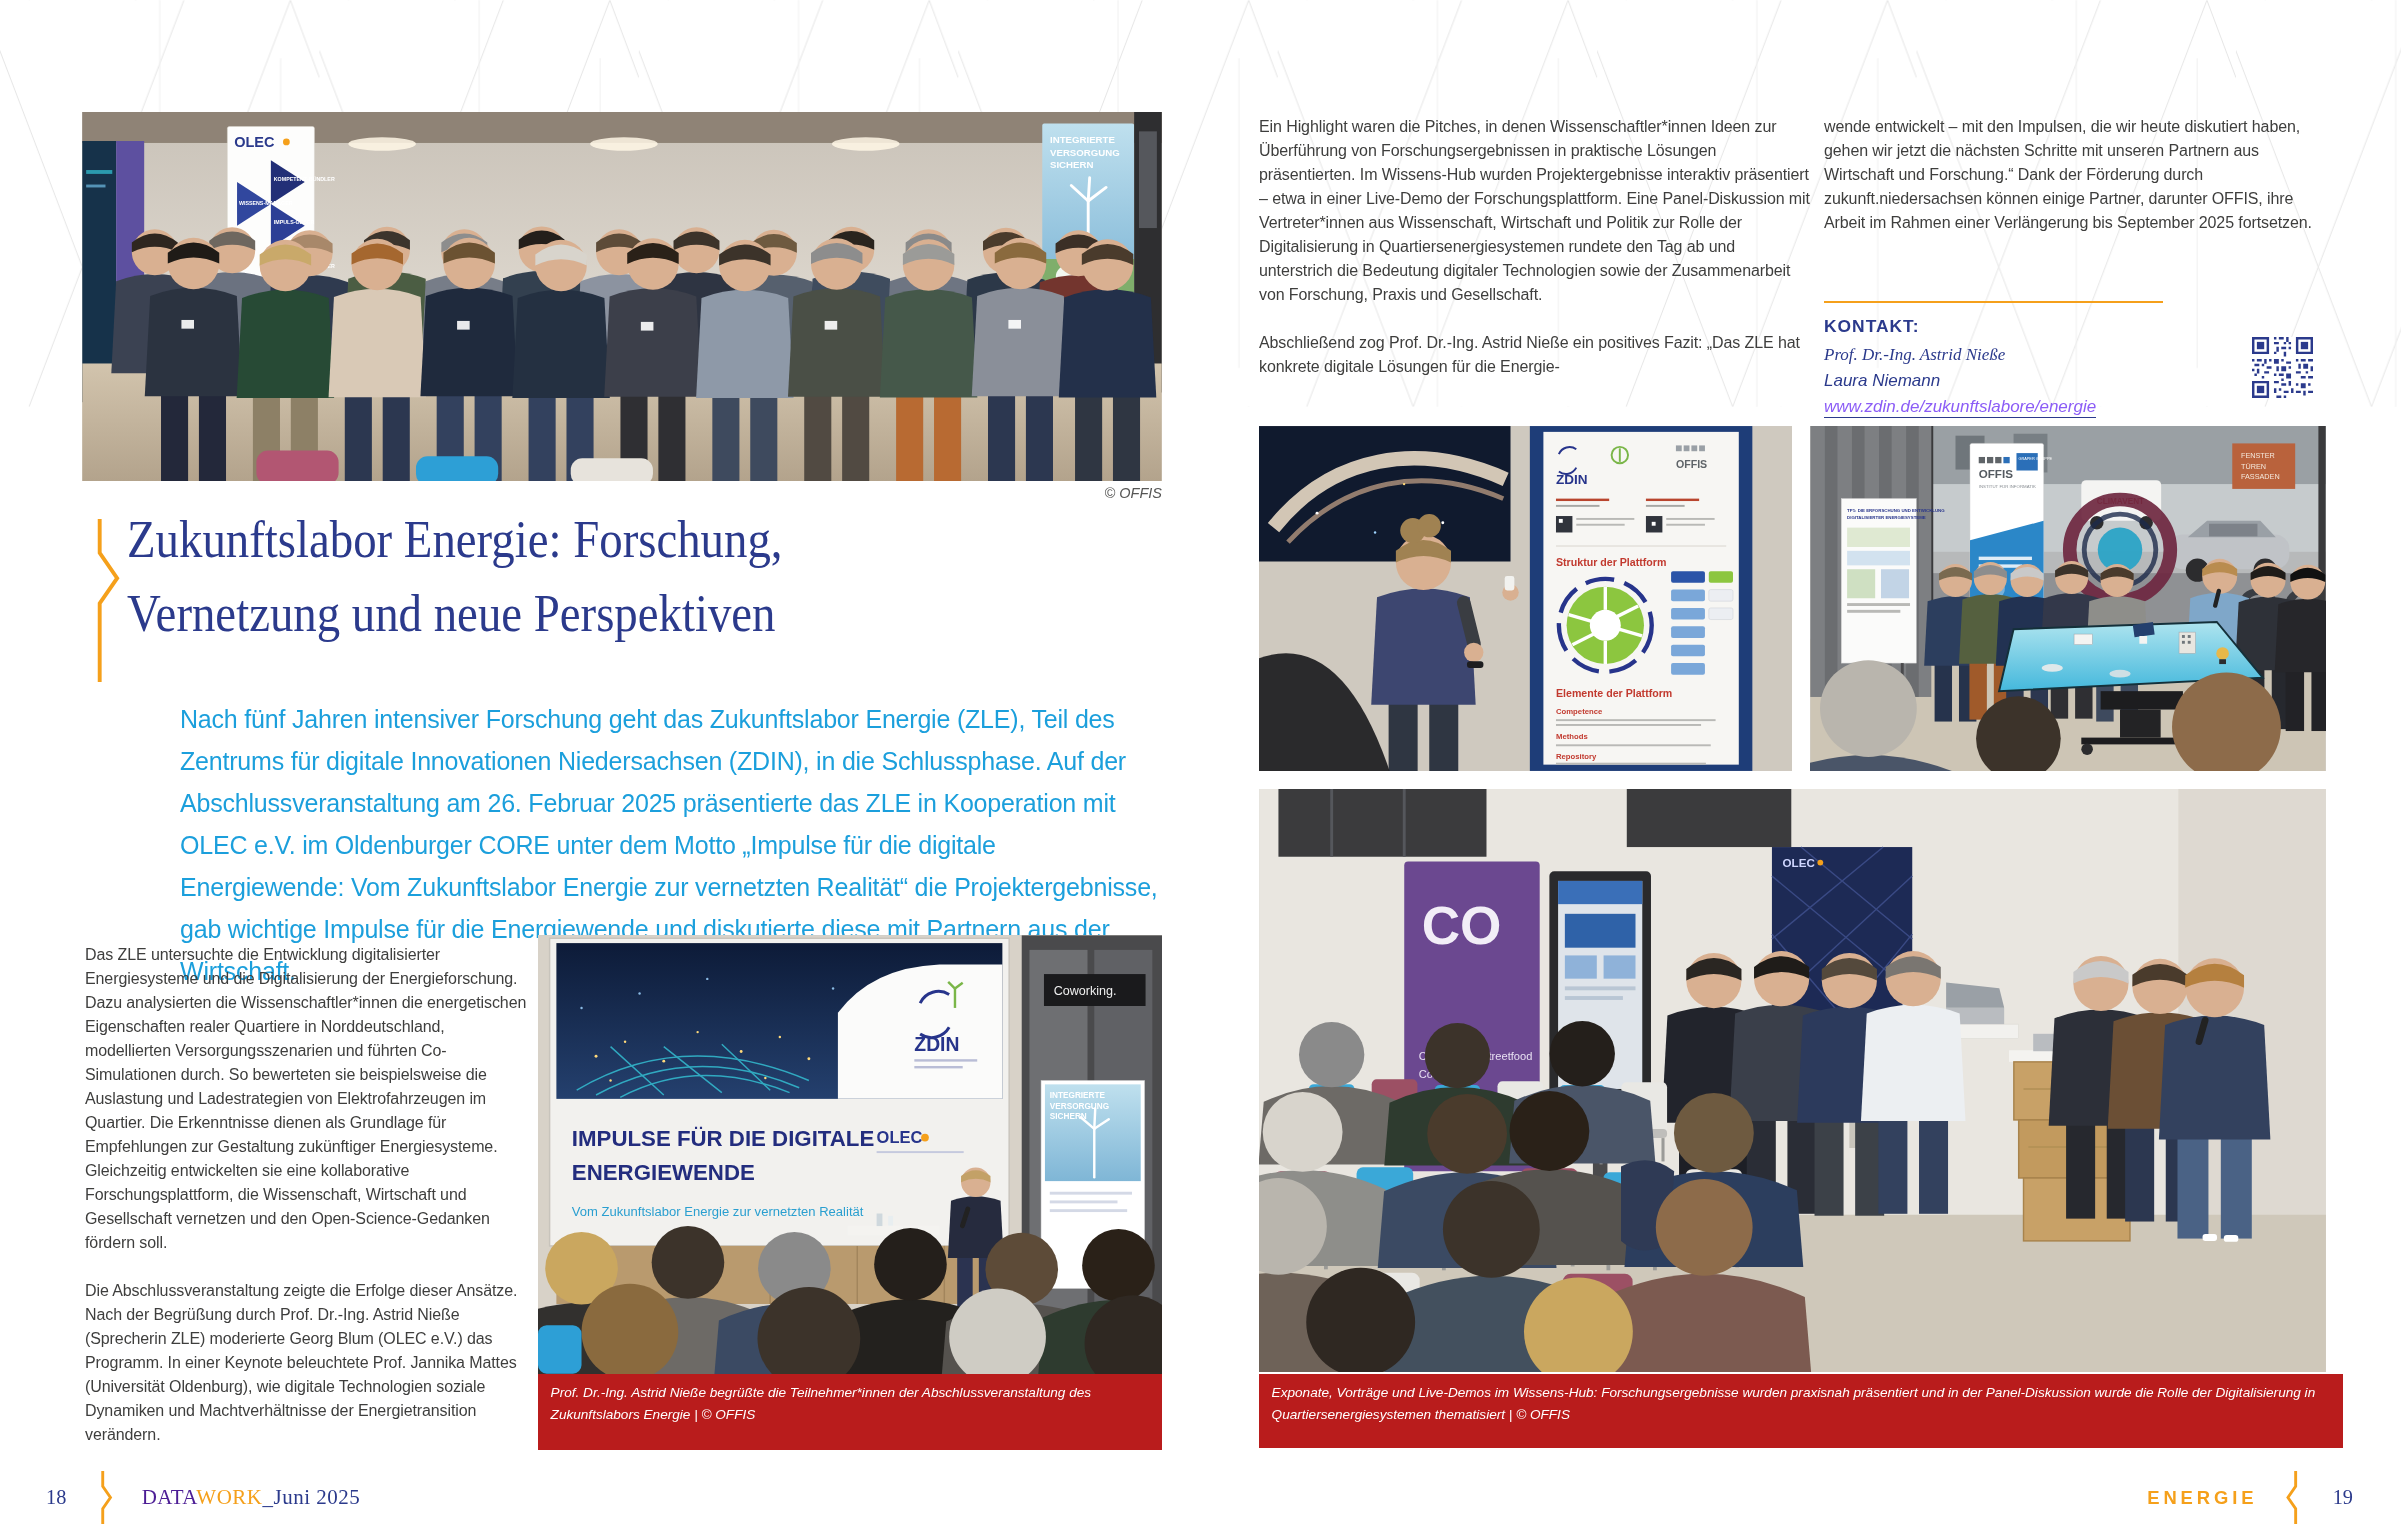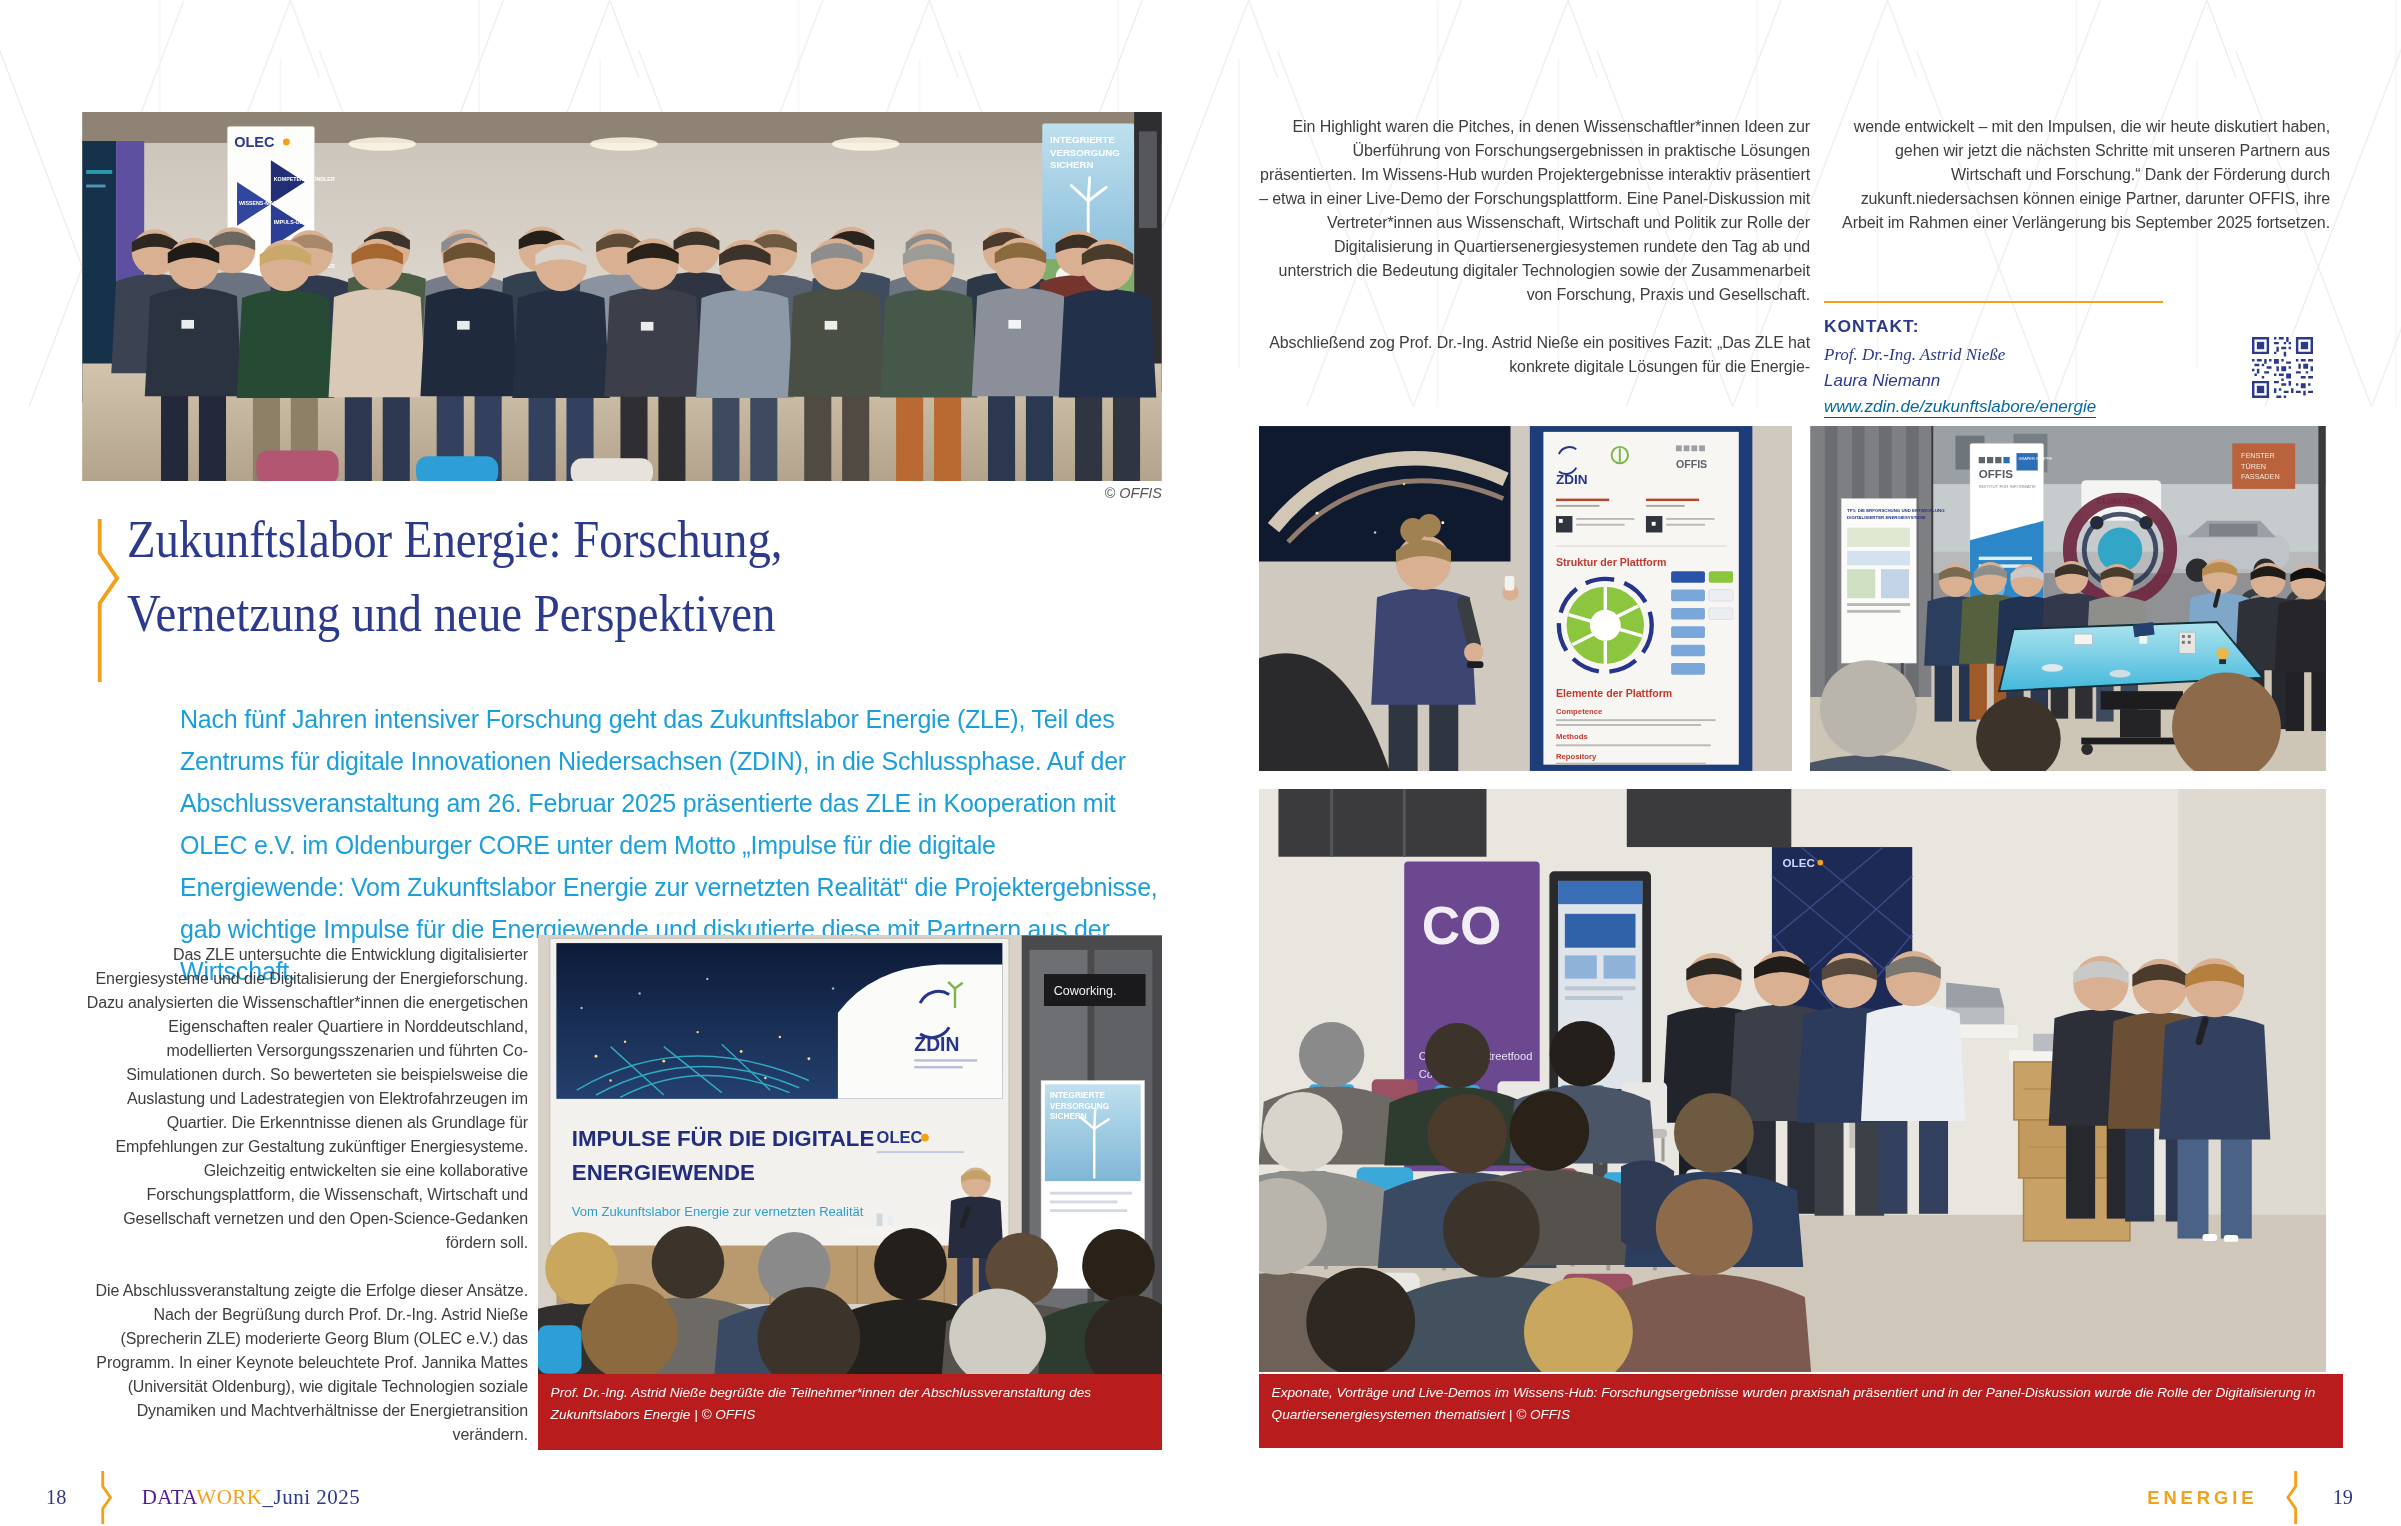--- a/index.html
+++ b/index.html
@@ -3,32 +3,32 @@
 <meta charset="utf-8">
 <style>
   html,body{margin:0;padding:0;}
   body{
     width:2401px;height:1527px;position:relative;background:#ffffff;
     font-family:"Liberation Sans",sans-serif;color:#3e3e3d;overflow:hidden;
   }
   .abs{position:absolute;}
   svg text{font-family:"Liberation Sans",sans-serif;}
   .bodycol{font-size:16px;line-height:24px;letter-spacing:-0.1px;color:#3e3e3d;}
-  .bodycol p{margin:0 0 24px 0;text-align:right;}
+  .bodycol p{margin:0 0 24px 0;}
   .title{
     font-family:"Liberation Serif","DejaVu Serif",serif;font-size:52px;line-height:74px;
     color:#2b3a8c;transform:scaleX(.9);transform-origin:0 0;white-space:nowrap;font-weight:400;
   }
   .intro{font-size:25px;line-height:42px;letter-spacing:-0.2px;color:#1b9fdc;}
   .caption-bar{background:#b91c1c;color:#ffffff;font-style:italic;font-size:13.6px;line-height:22px;
     padding:7.7px 12.6px;box-sizing:border-box;}
   .credit{font-style:italic;font-size:14.5px;color:#565655;text-align:right;}
   .kontakt-h{font-size:17.4px;font-weight:bold;color:#2b3a8c;letter-spacing:1px;}
   .kontakt-line{font-size:17px;line-height:26px;font-style:italic;color:#2b3a8c;}
-  .kontakt-line a{color:#0369a1;text-decoration:none;border-bottom:1.5px solid #2b3a8c;padding-bottom:1px;}
+  .kontakt-line a{color:#8b5cf6;text-decoration:none;border-bottom:1.5px solid #2b3a8c;padding-bottom:1px;}
   .footer-serif{font-family:"Liberation Serif","DejaVu Serif",serif;color:#2b3a8c;}
   .photo{overflow:hidden;background:#ccc;}
   .photo svg{display:block;}
 </style>
 </head>
 <body>
 
 <svg width="0" height="0" style="position:absolute" aria-hidden="true">
   <defs>
     <g id="g-stand">

